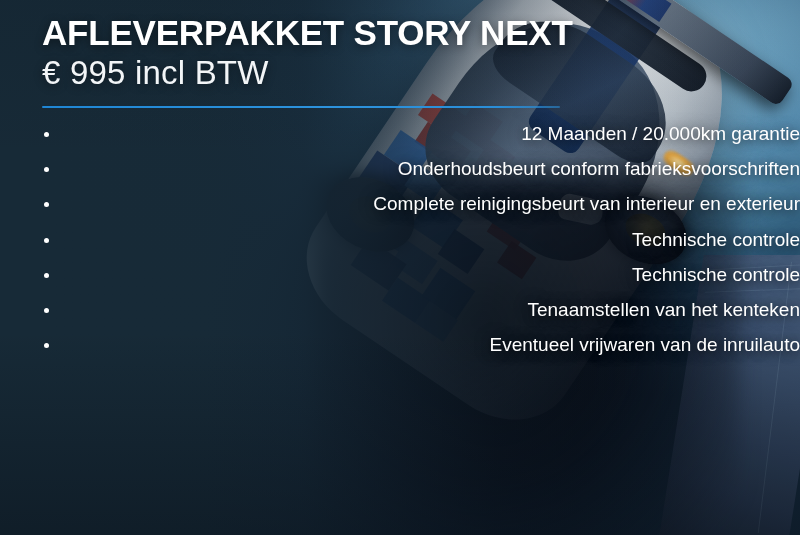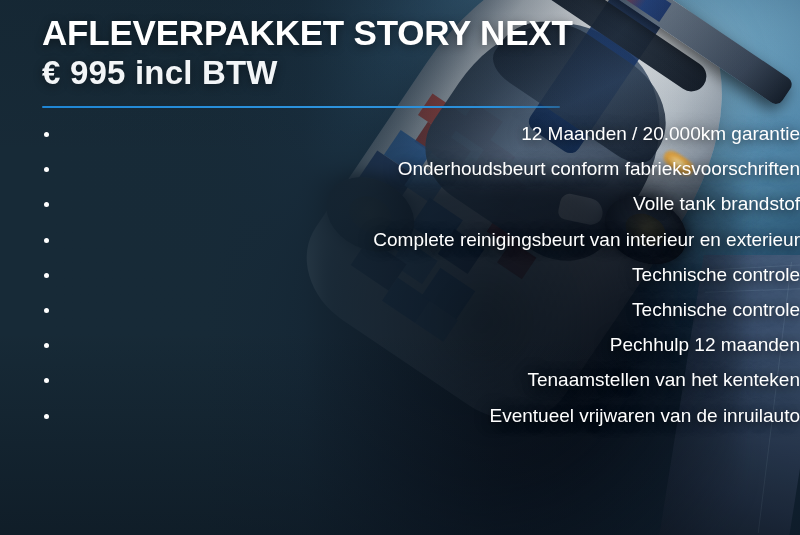--- a/index.html
+++ b/index.html
@@ -254,21 +254,21 @@
     font-stretch: condensed;
     text-shadow: 0 2px 10px rgba(0,0,0,.45);
     white-space: nowrap;
   }
 
   .price {
     margin: 4px 0 0 0;
     color: #f2f5f7;
     font-size: 33px;
     line-height: 1.12;
-    font-weight: 700;
+    font-weight: 400;
     letter-spacing: .2px;
     text-shadow: 0 2px 10px rgba(0,0,0,.45);
     white-space: nowrap;
   }
 
   .divider {
     margin: 14px 0 0 0;
     width: 518px;
     height: 2px;
     border: 0;
@@ -369,23 +369,21 @@
   <div class="content">
     <h1 class="headline">AFLEVERPAKKET STORY NEXT</h1>
 
     <div class="price">€ 995 incl BTW</div>
 
     <hr class="divider">
 
     <ul class="feature-list">
       <li class="feature-item">12 Maanden / 20.000km garantie</li>
       <li class="feature-item">Onderhoudsbeurt conform fabrieksvoorschriften</li>
-      <li class="feature-item">Volle tank brandstof</li>
       <li class="feature-item">Complete reinigingsbeurt van interieur en exterieur</li>
       <li class="feature-item">Technische controle</li>
       <li class="feature-item">Technische controle</li>
-      <li class="feature-item">Pechhulp 12 maanden</li>
       <li class="feature-item">Tenaamstellen van het kenteken</li>
       <li class="feature-item">Eventueel vrijwaren van de inruilauto</li>
     </ul>
   </div>
 
 </div>
 
 </body></html>

